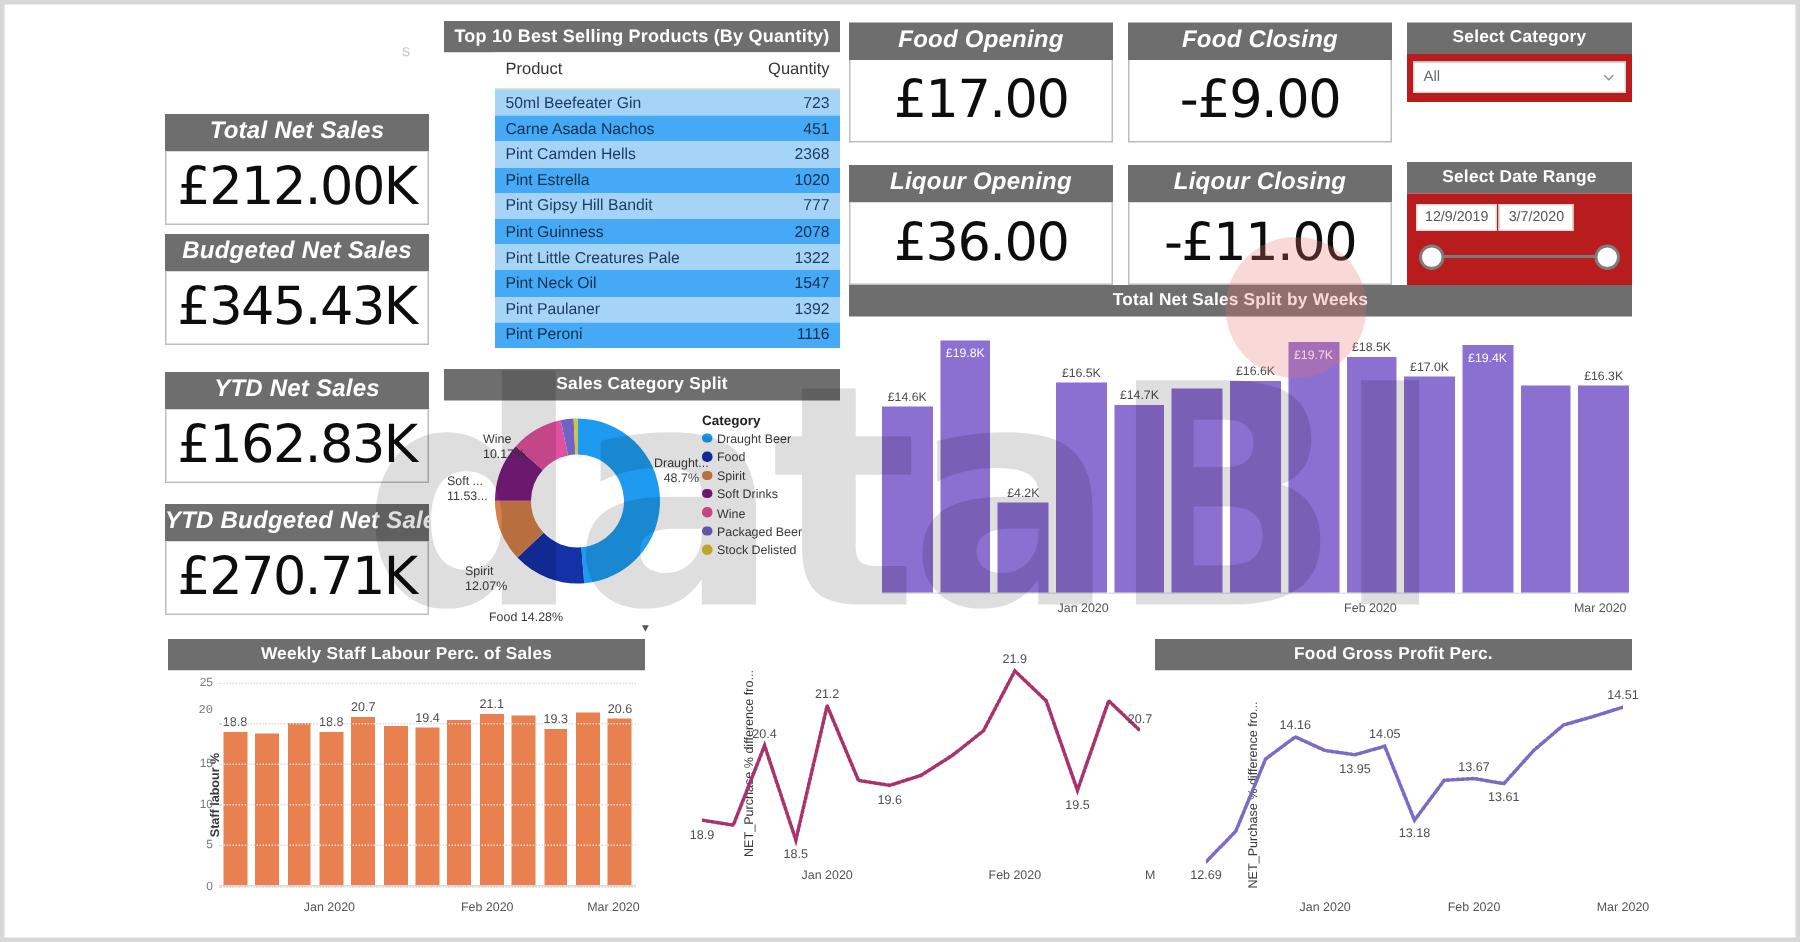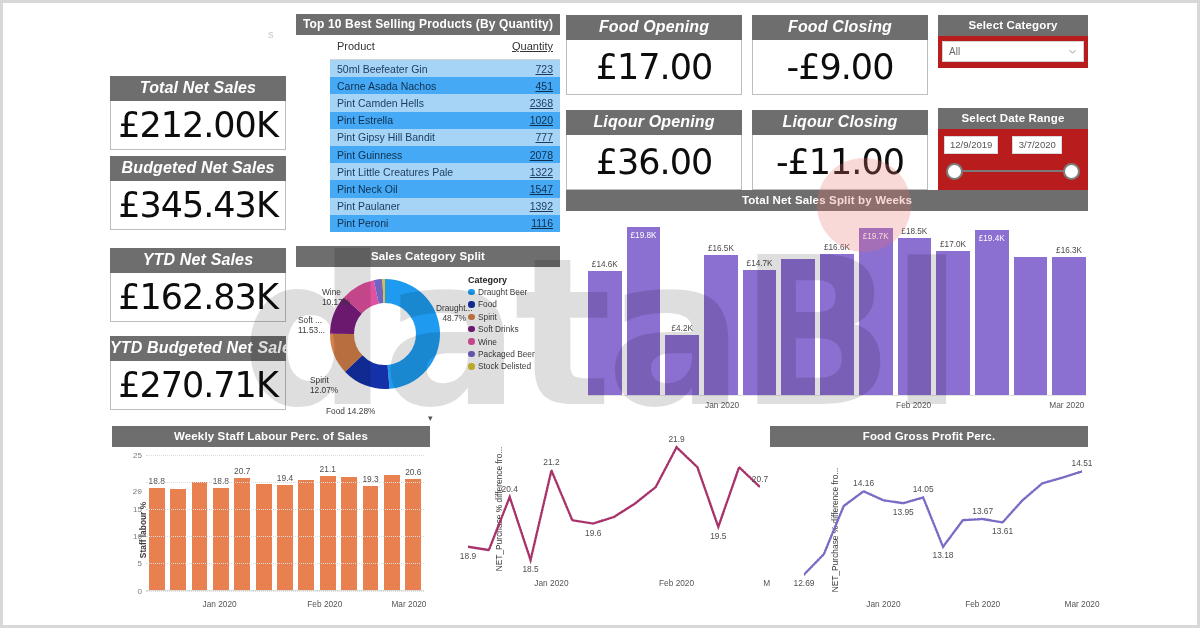--- a/index.html
+++ b/index.html
@@ -61,36 +61,36 @@
   }
 
   
   #tbl-products { left:296px; top:14px; width:264px; }
   #tbl-products .vhdr { font-size:12px; }
   table.pbi { width:100%; border-collapse:collapse; font-size:10.5px; }
   table.pbi th {
     text-align:left; font-weight:400; color:#333; font-size:11px;
     padding:5px 7px 7px; border-bottom:1px solid #d6d6d6; background:#fff;
   }
-  table.pbi th.num, table.pbi td.num { text-align:right;text-decoration:underline; }
+  table.pbi th.num, table.pbi td.num { text-align:right; }
   table.pbi td { padding:2.6px 7px; color:#1b3a5c; }
   table.pbi tr.odd td { background:#a5d4f7; }
   table.pbi tr.even td { background:#45a9f5; color:#0e2f4d; }
 
   
   #slicer-category { left:938px; top:15px; width:150px; }
   #slicer-date { left:938px; top:108px; width:150px; }
   .slicer-body { background:#b91c1c; padding:5px 4px 6px; }
   .dd {
     border:1px solid #d3d3d3; background:#fff; height:21px;
     display:flex; align-items:center; justify-content:space-between;
     padding:0 6px; font-size:10px; color:#6a6a6a;
   }
   .chev { width:9px; height:9px; color:#8a8a8a; display:block; }
-  .date-row { display:flex; gap:14px; padding:2px 2px 0; }
+  .date-row { display:flex; gap:1px; padding:2px 2px 0; }
   .date-box {
     border:1px solid #d9d9d9; background:#fff; font-size:9.5px;
     color:#555; padding:2.5px 5px; min-width:50px; text-align:center;
   }
   .range-track { position:relative; height:26px; margin:4px 4px 0; }
   .range-line { position:absolute; left:11px; right:11px; top:12px; height:2.5px; background:#7a7a7a; }
   .knob {
     position:absolute; top:5px; width:17px; height:17px; border-radius:50%;
     background:#fff; border:2.2px solid #7d7d7d;
   }
@@ -459,21 +459,21 @@
           <div class="xlbl" style="left: calc(82.6923% + 34px);">Mar 2020</div>
         </div>
     <div class="ytick" style="top: 144px;">0</div>
         <div class="gridline" style="top: 144px;"></div>
         <div class="ytick" style="top: 116.8px;">5</div>
         <div class="gridline" style="top: 116.8px;"></div>
         <div class="ytick" style="top: 89.6px;">10</div>
         <div class="gridline" style="top: 89.6px;"></div>
         <div class="ytick" style="top: 62.4px;">15</div>
         <div class="gridline" style="top: 62.4px;"></div>
-        <div class="ytick" style="top: 44px; font-family: Liberation Mono, monospace;">20</div>
+        <div class="ytick" style="top: 27px; font-family: Liberation Mono, monospace;">20</div>
         <div class="gridline" style="top: 35.2px;"></div>
         <div class="ytick" style="top: 8px;">25</div>
         <div class="gridline" style="top: 8px;"></div>
       </div>
   </div>
 
   <div class="visual" id="viz-liqgp">
     <div class="chart-area">
       <div class="ytitle-v">NET_Purchase % difference fro...</div>
       <div class="lineholder" id="liq-plot">

